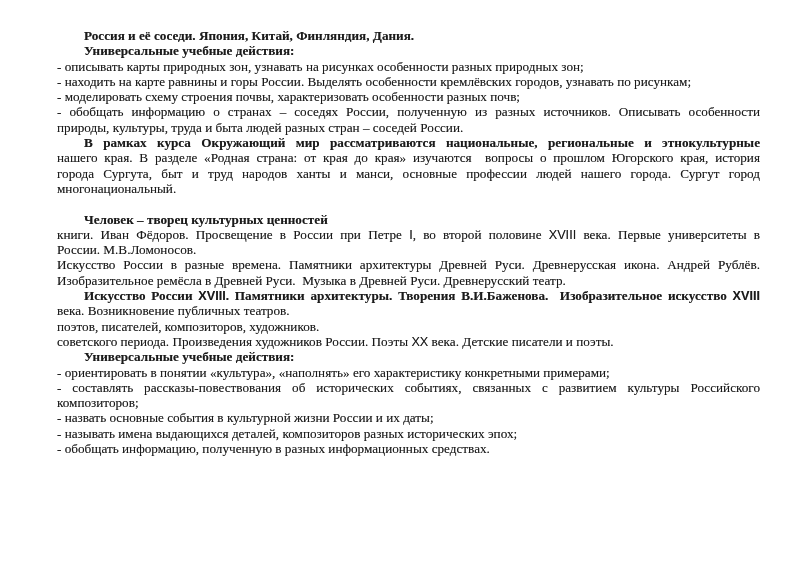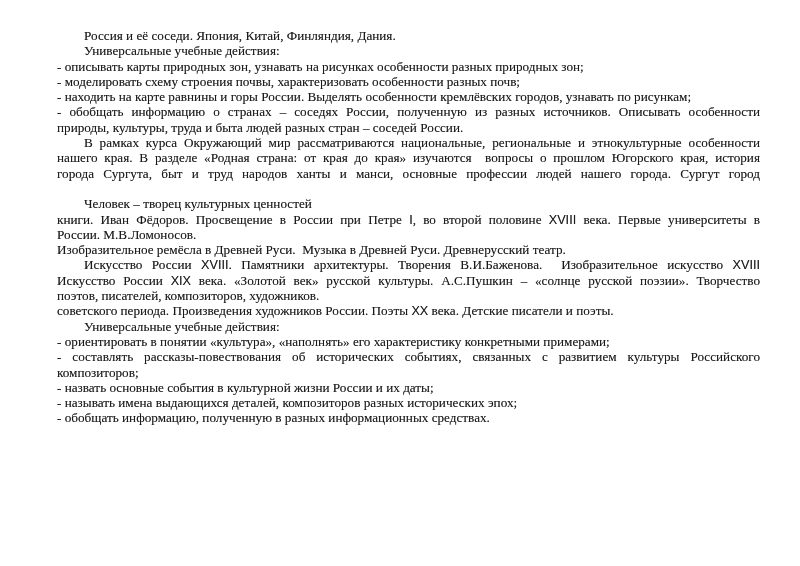--- a/index.html
+++ b/index.html
@@ -23,46 +23,48 @@
     white-space: pre-wrap;
     text-align: justify;
     overflow: hidden;
   }
   .line.j::after {
     content: "";
     display: inline-block;
     width: 100%;
     height: 0;
   }
-  .line.i { text-indent: 27px; }
+  .line.i { text-indent: 27px; font-weight: bold; }
   .line.b { }
   .rn { font-family: "Liberation Sans", "DejaVu Sans", sans-serif; font-size: 0.96em; }
 </style>
 </head>
 <body>
 
 <div class="page">
   <div id="doc-lines">
       <div class="line i">Россия и её соседи. Япония, Китай, Финляндия, Дания.</div>
       <div class="line i">Универсальные учебные действия:</div>
       <div class="line">- описывать карты природных зон, узнавать на рисунках особенности разных природных зон;</div>
+      <div class="line">- находить на карте равнины и горы России. Выделять особенности кремлёвских городов, узнавать по рисункам;</div>
       <div class="line">- моделировать схему строения почвы, характеризовать особенности разных почв;</div>
-      <div class="line">- находить на карте равнины и горы России. Выделять особенности кремлёвских городов, узнавать по рисункам;</div>
       <div class="line j">- обобщать информацию о странах – соседях России, полученную из разных источников. Описывать особенности</div>
       <div class="line">природы, культуры, труда и быта людей разных стран – соседей России.</div>
       <div class="line i j">В рамках курса Окружающий мир рассматриваются национальные, региональные и этнокультурные особенности</div>
       <div class="line j">нашего края. В разделе «Родная страна: от края до края» изучаются  вопросы о прошлом Югорского края, история</div>
       <div class="line j">города Сургута, быт и труд народов ханты и манси, основные профессии людей нашего города. Сургут город</div>
+      <div class="line">многонациональный.</div>
       <div class="line b"></div>
       <div class="line i">Человек – творец культурных ценностей</div>
       <div class="line j">книги. Иван Фёдоров. Просвещение в России при Петре <span class="rn">I</span>, во второй половине <span class="rn">XVIII</span> века. Первые университеты в</div>
       <div class="line">России. М.В.Ломоносов.</div>
+      <div class="line j">Искусство России в разные времена. Памятники архитектуры Древней Руси. Древнерусская икона. Андрей Рублёв.</div>
       <div class="line">Изобразительное ремёсла в Древней Руси.  Музыка в Древней Руси. Древнерусский театр.</div>
       <div class="line i j">Искусство России <span class="rn">XVIII</span>. Памятники архитектуры. Творения В.И.Баженова.  Изобразительное искусство <span class="rn">XVIII</span></div>
-      <div class="line j">Искусство России <span class="rn">XIX</span> века. «Золотой век» русской культуры. А.С.Пушкин – «солнце русской поэзии». Творчество</div>
+      <div class="line">века. Возникновение публичных театров.</div>
       <div class="line">поэтов, писателей, композиторов, художников.</div>
       <div class="line">советского периода. Произведения художников России. Поэты <span class="rn">XX</span> века. Детские писатели и поэты.</div>
       <div class="line i">Универсальные учебные действия:</div>
       <div class="line">- ориентировать в понятии «культура», «наполнять» его характеристику конкретными примерами;</div>
       <div class="line j">- составлять рассказы-повествования об исторических событиях, связанных с развитием культуры Российского</div>
       <div class="line">композиторов;</div>
       <div class="line">- назвать основные события в культурной жизни России и их даты;</div>
       <div class="line">- называть имена выдающихся деталей, композиторов разных исторических эпох;</div>
       <div class="line">- обобщать информацию, полученную в разных информационных средствах.</div>
     </div>

